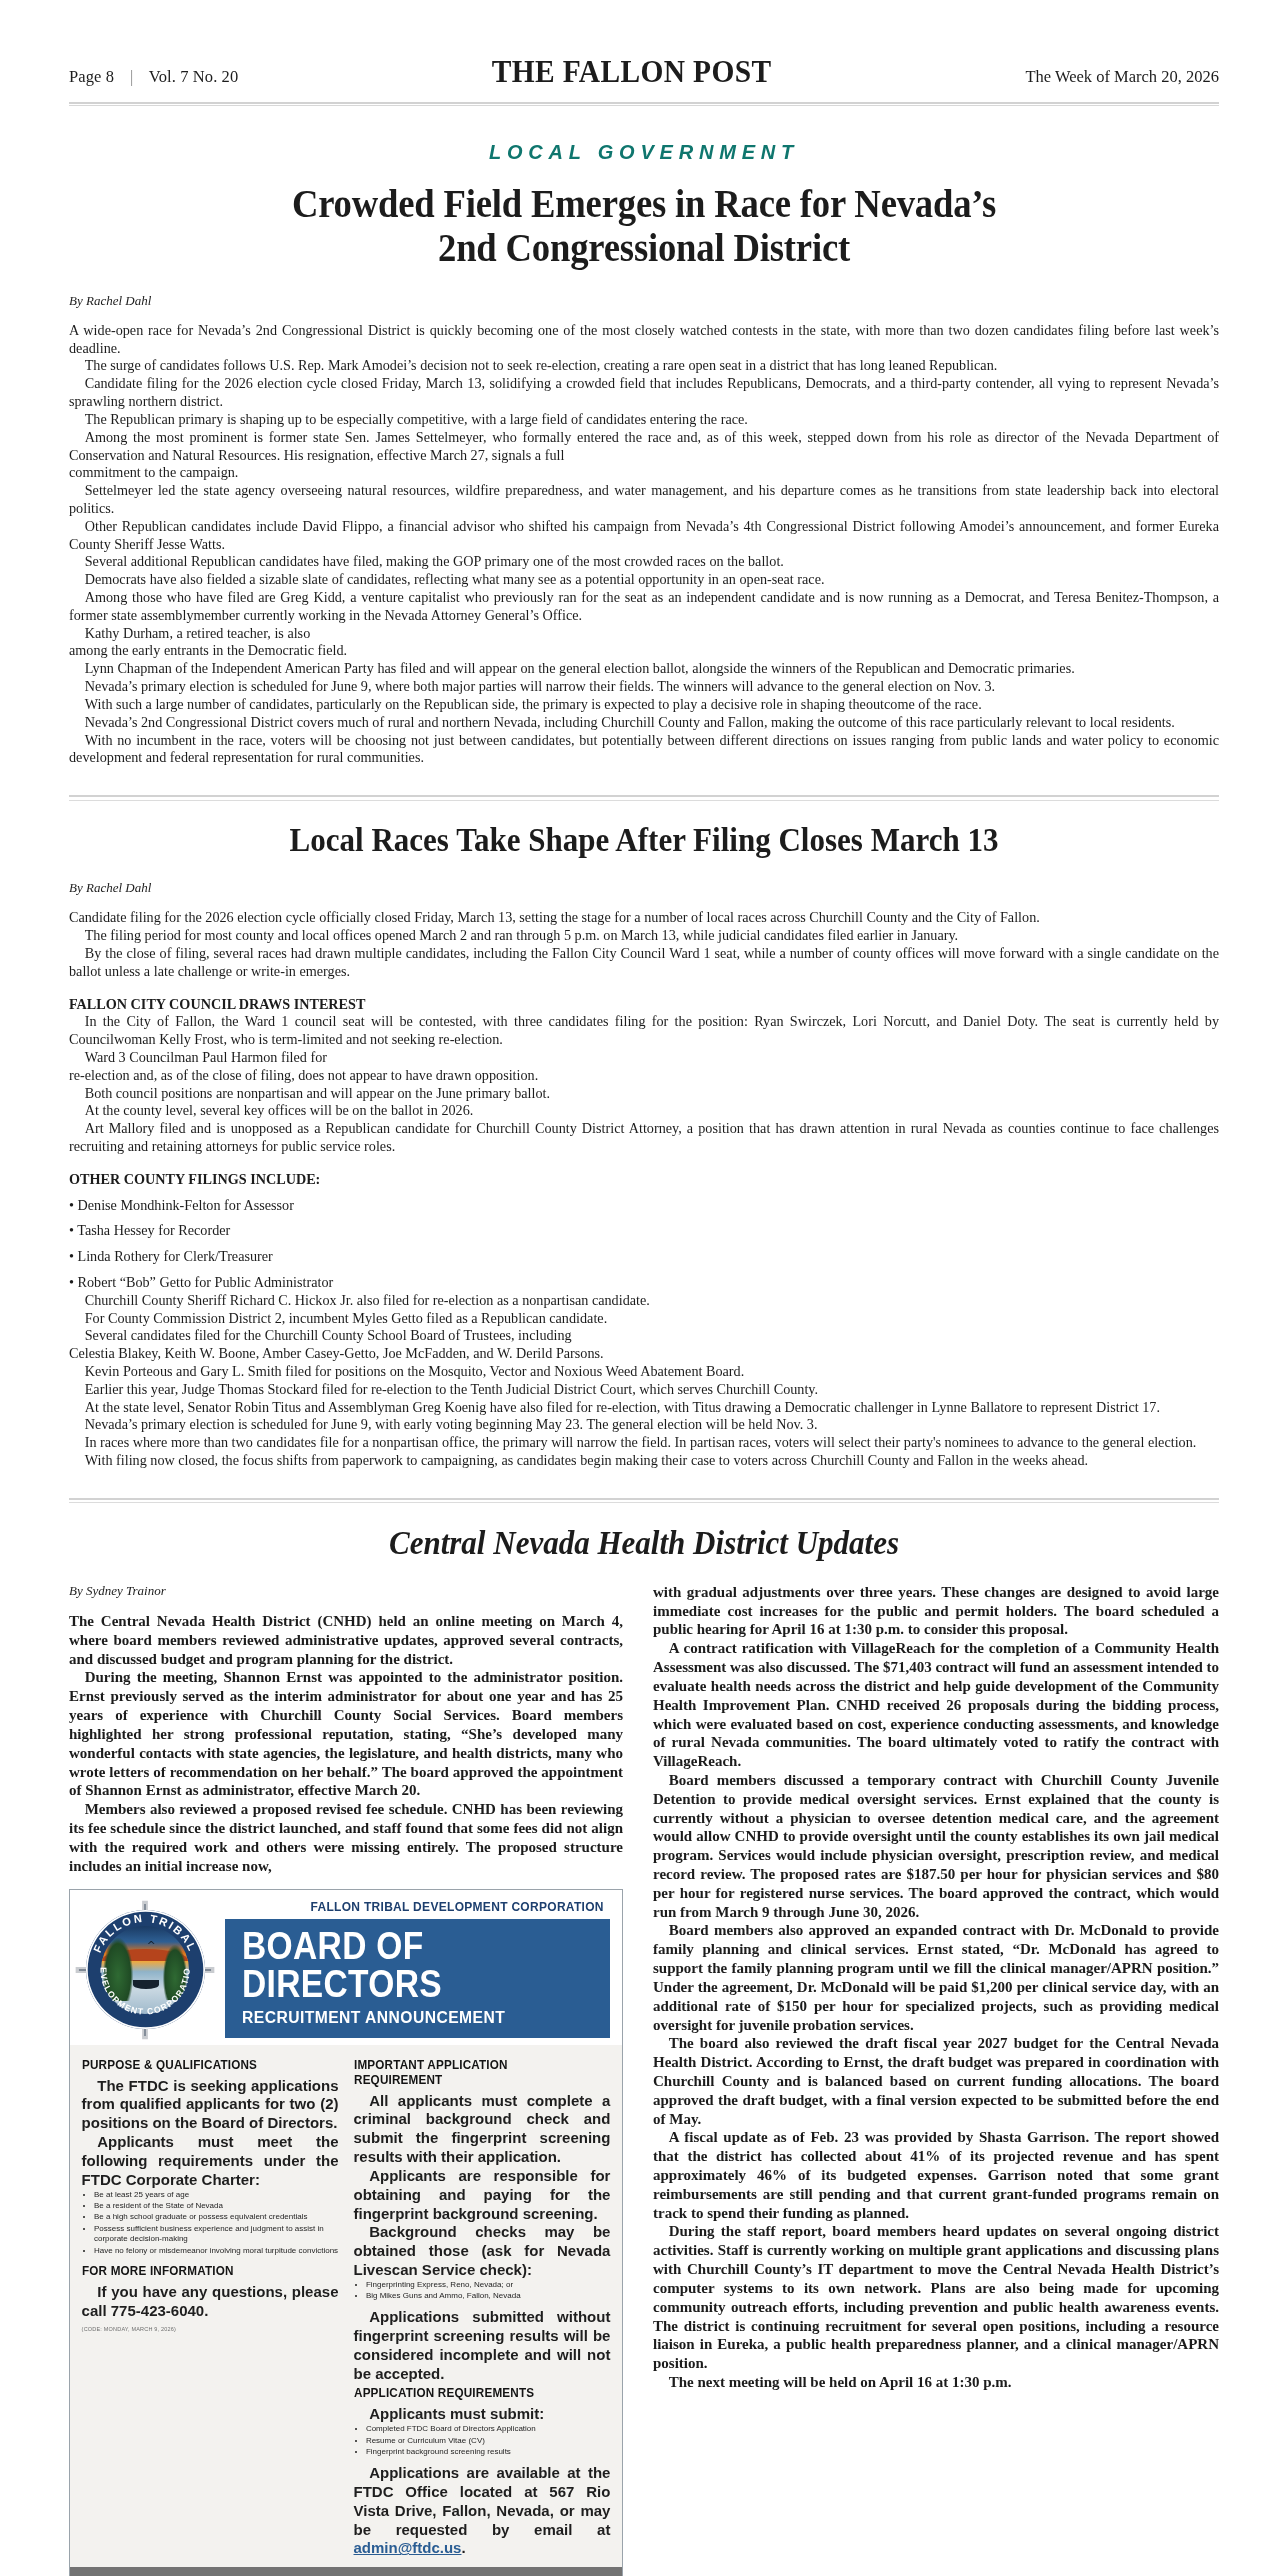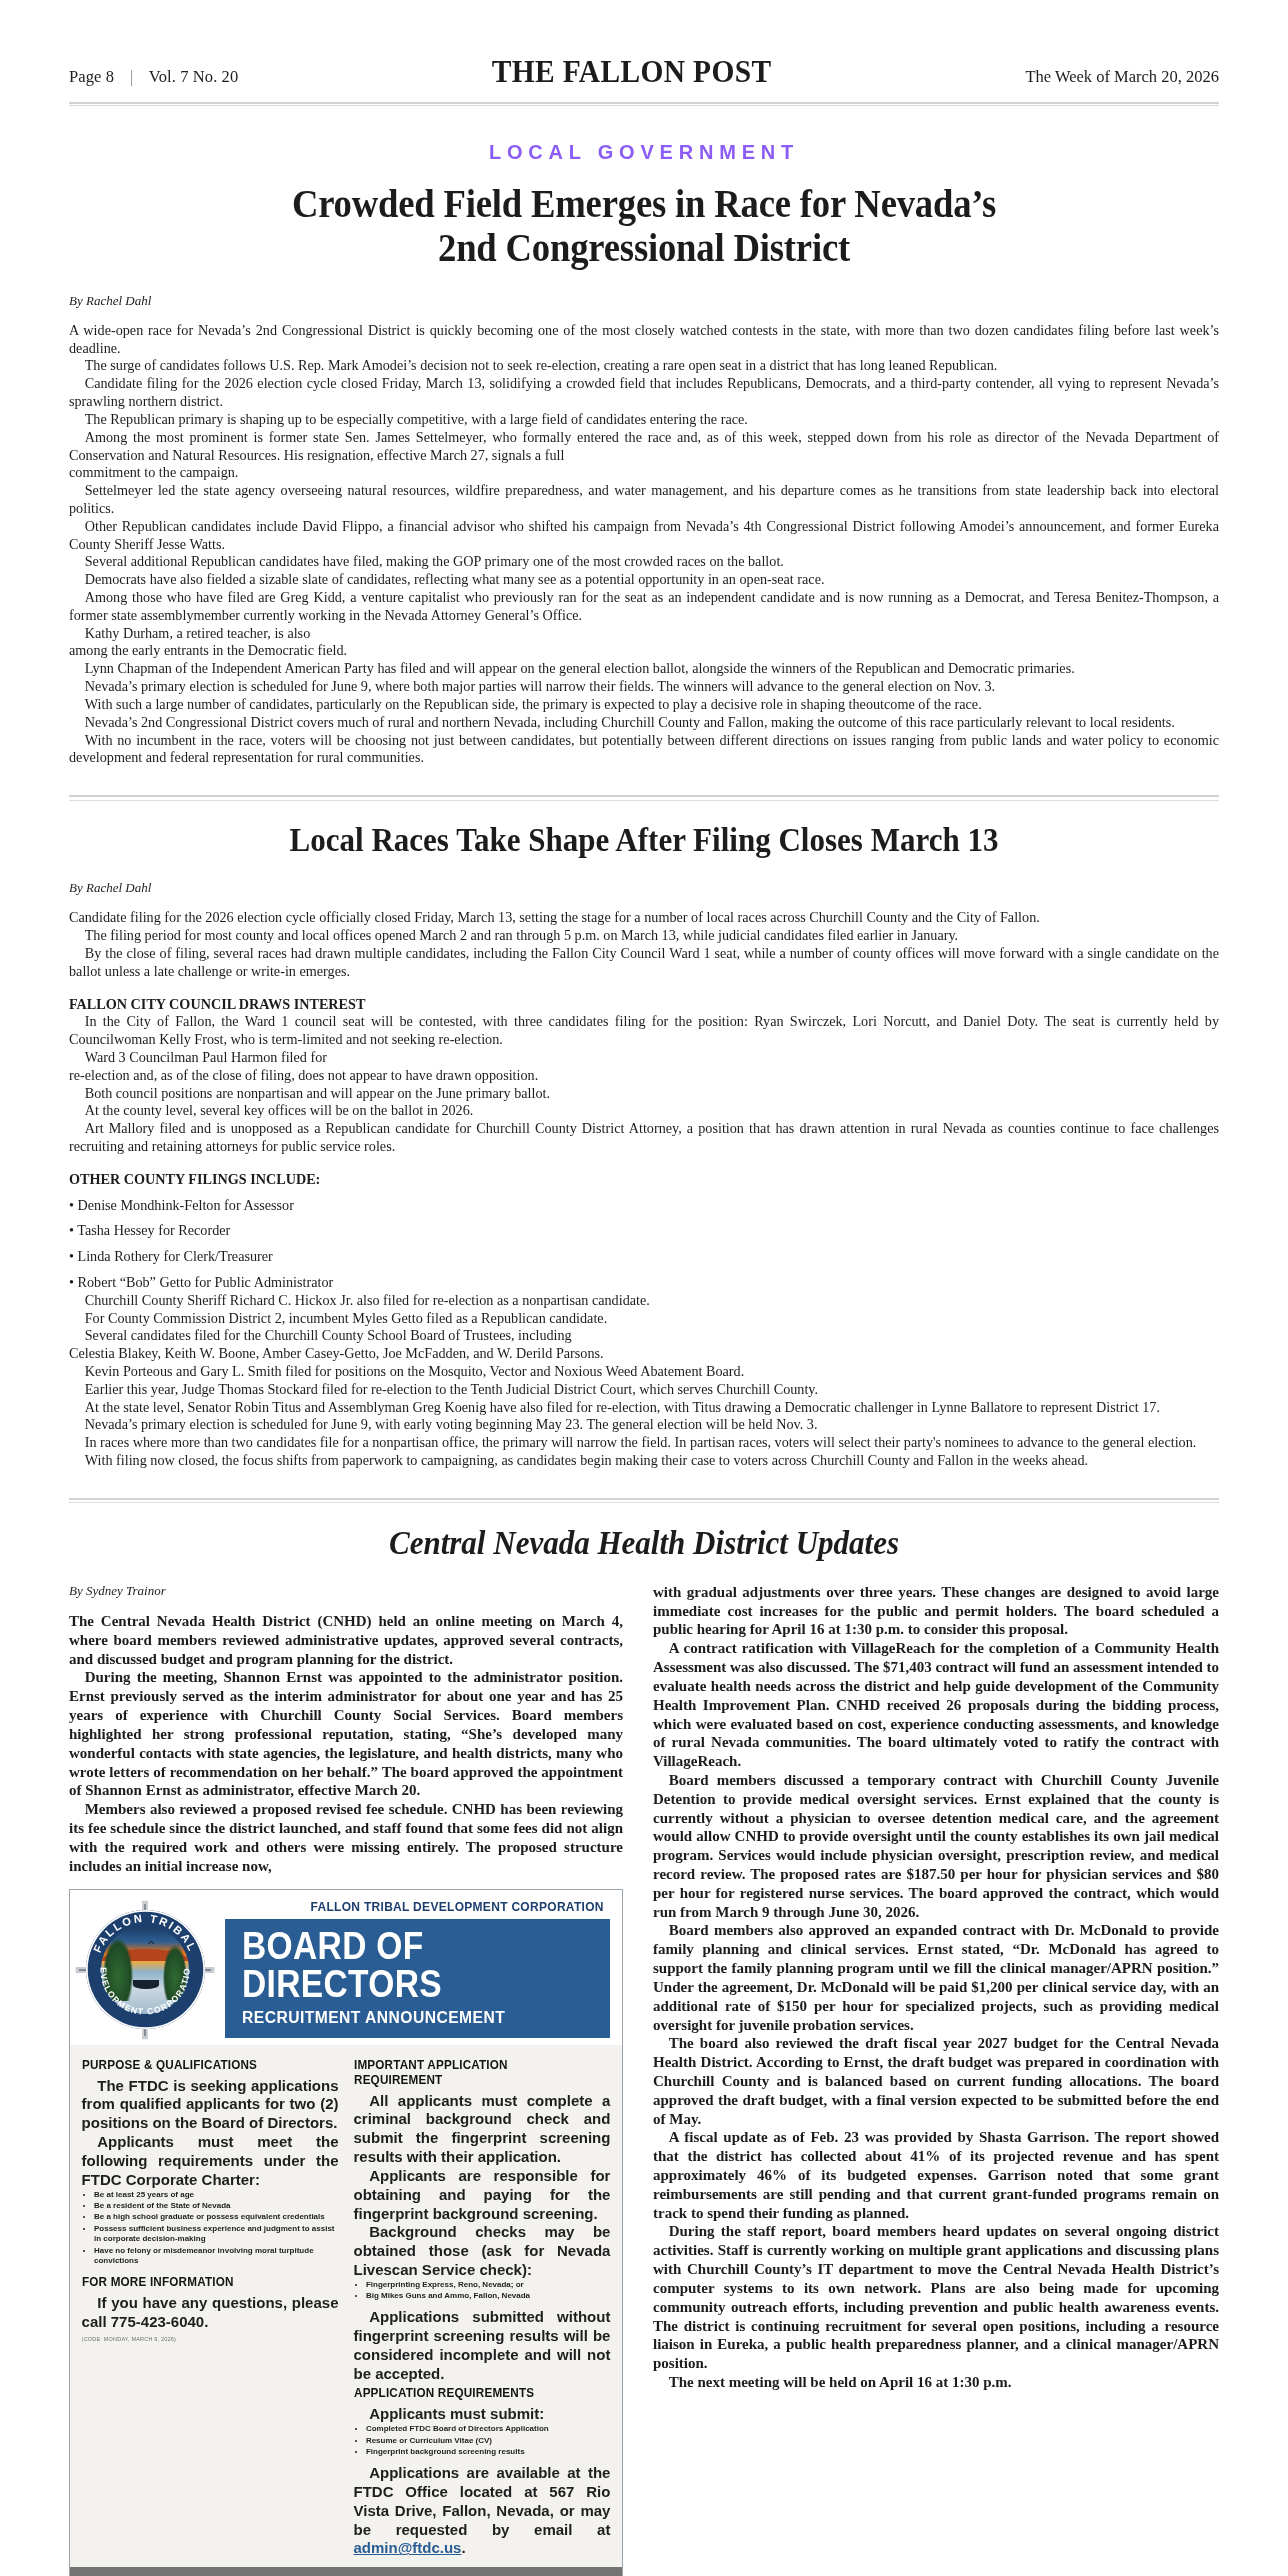--- a/index.html
+++ b/index.html
@@ -23,24 +23,25 @@
     font-weight:bold; font-size:32px; letter-spacing:0.4px;
     text-align:center; flex:1; white-space:nowrap;
     transform:scaleX(.92); transform-origin:center;
   }
   .mh-right { font-size:16.5px; white-space:nowrap; text-align:right; }
   .rule-heavy { border-top:2.5px solid #d2d2d2; margin-top:3.3px; }
   .rule-thin  { border-top:0.8px solid #d8d8d8; margin-top:1.7px; }
 
   
   .kicker {
-    text-align:center; color:#8b5cf6;
+    text-align:center; color:#0f766e;
     font-family:"Liberation Sans", sans-serif;
     font-weight:bold; font-size:20px; letter-spacing:5.8px;
     margin:35px 0 18px 0;
+    font-style:italic;
   }
 
   
   .hl-main {
     text-align:center; font-weight:bold;
     font-size:39px; line-height:1.12; letter-spacing:-0.2px;
     margin:0 0 5px 0; transform:scaleX(.94); transform-origin:center;
   }
   .hl-sec {
     text-align:center; font-weight:bold;
@@ -139,21 +140,21 @@
   .ad-body { display:grid; grid-template-columns:1fr 1fr; gap:0 15px; padding:10px 11.6px 8.3px 11.6px; background:#f3f2ef; }
   .ad-h {
     font-family:"Liberation Sans", sans-serif; font-weight:bold;
     font-size:13px; letter-spacing:0.2px; color:#141414; margin:1.7px 0 5px 0;
     transform:scaleX(.9); transform-origin:left center;
   }
   .ad-p {
     font-family:"Liberation Sans", sans-serif; font-size:8px;
     line-height:1.33; color:#1e1e1e; margin:0 0 6.6px 0;
   }
-  .ad-ul { margin:0 0 6.6px 0; padding-left:12.4px;font-weight:bold; }
+  .ad-ul { margin:0 0 6.6px 0; padding-left:12.4px; }
   .ad-ul li { font-family:"Liberation Sans", sans-serif; font-size:8px; line-height:1.33; color:#1e1e1e; margin-bottom:0.8px; }
   .ad-credit { font-family:"Liberation Sans", sans-serif; font-size:5.5px; color:#6e6e6e; margin-top:5px; letter-spacing:0.2px; }
   .ad-foot { background:#737373; color:#fff; padding:7.4px 13.2px 9px 13.2px; }
   .ad-foot .fl1 {
     font-family:"Liberation Sans", sans-serif; font-weight:bold; font-size:14px;
     letter-spacing:0.2px; transform:scaleX(.92); transform-origin:left center;
   }
   .ad-foot .fl2, .ad-foot .fl3, .ad-foot .fl4 {
     font-family:"Liberation Sans", sans-serif; font-size:8.3px; line-height:1.45; font-weight:bold;
   }

